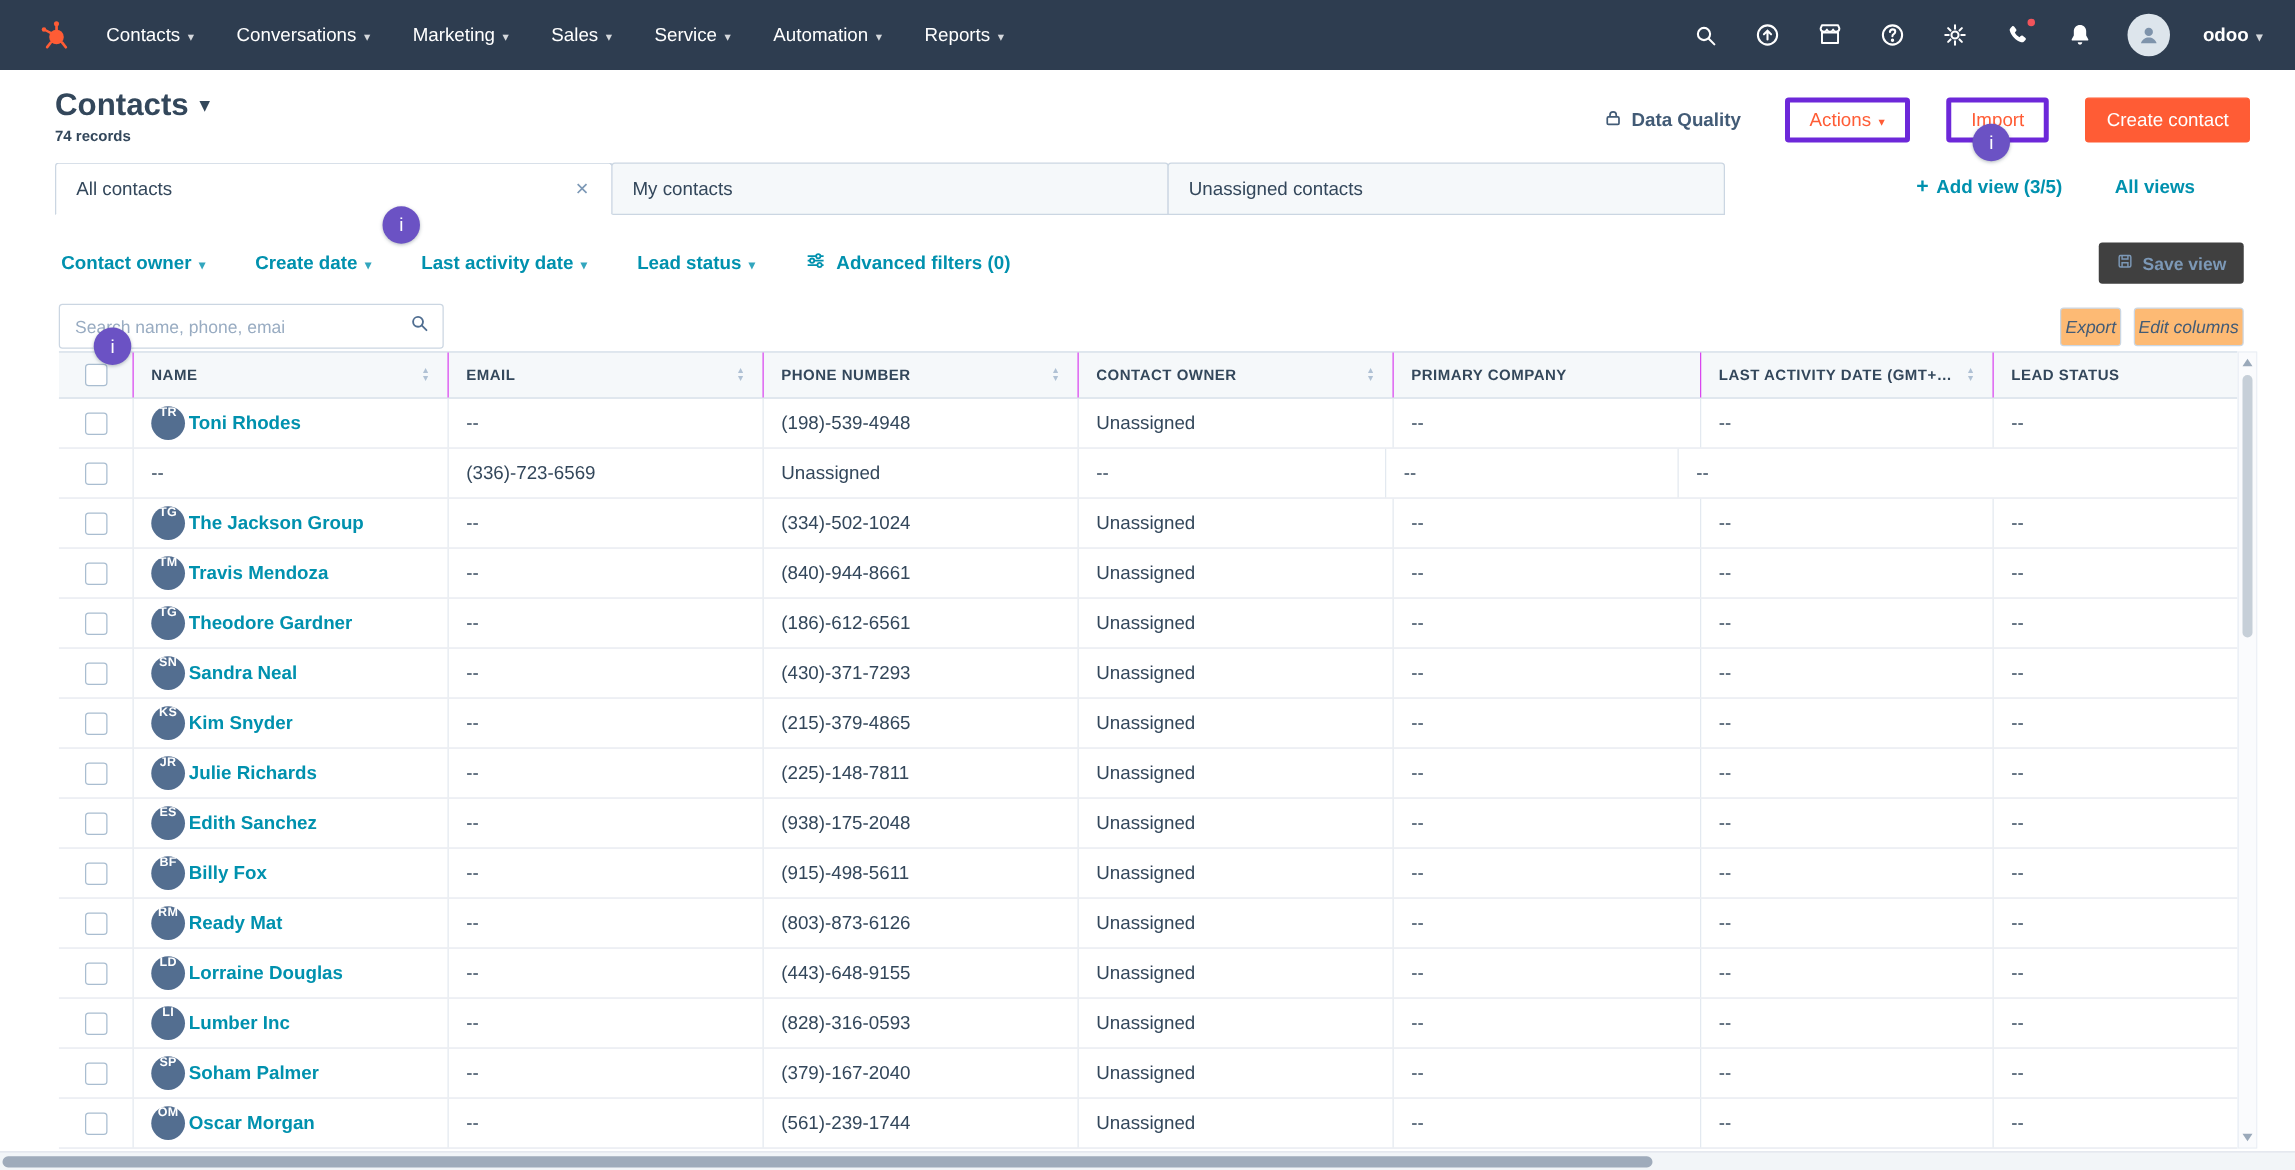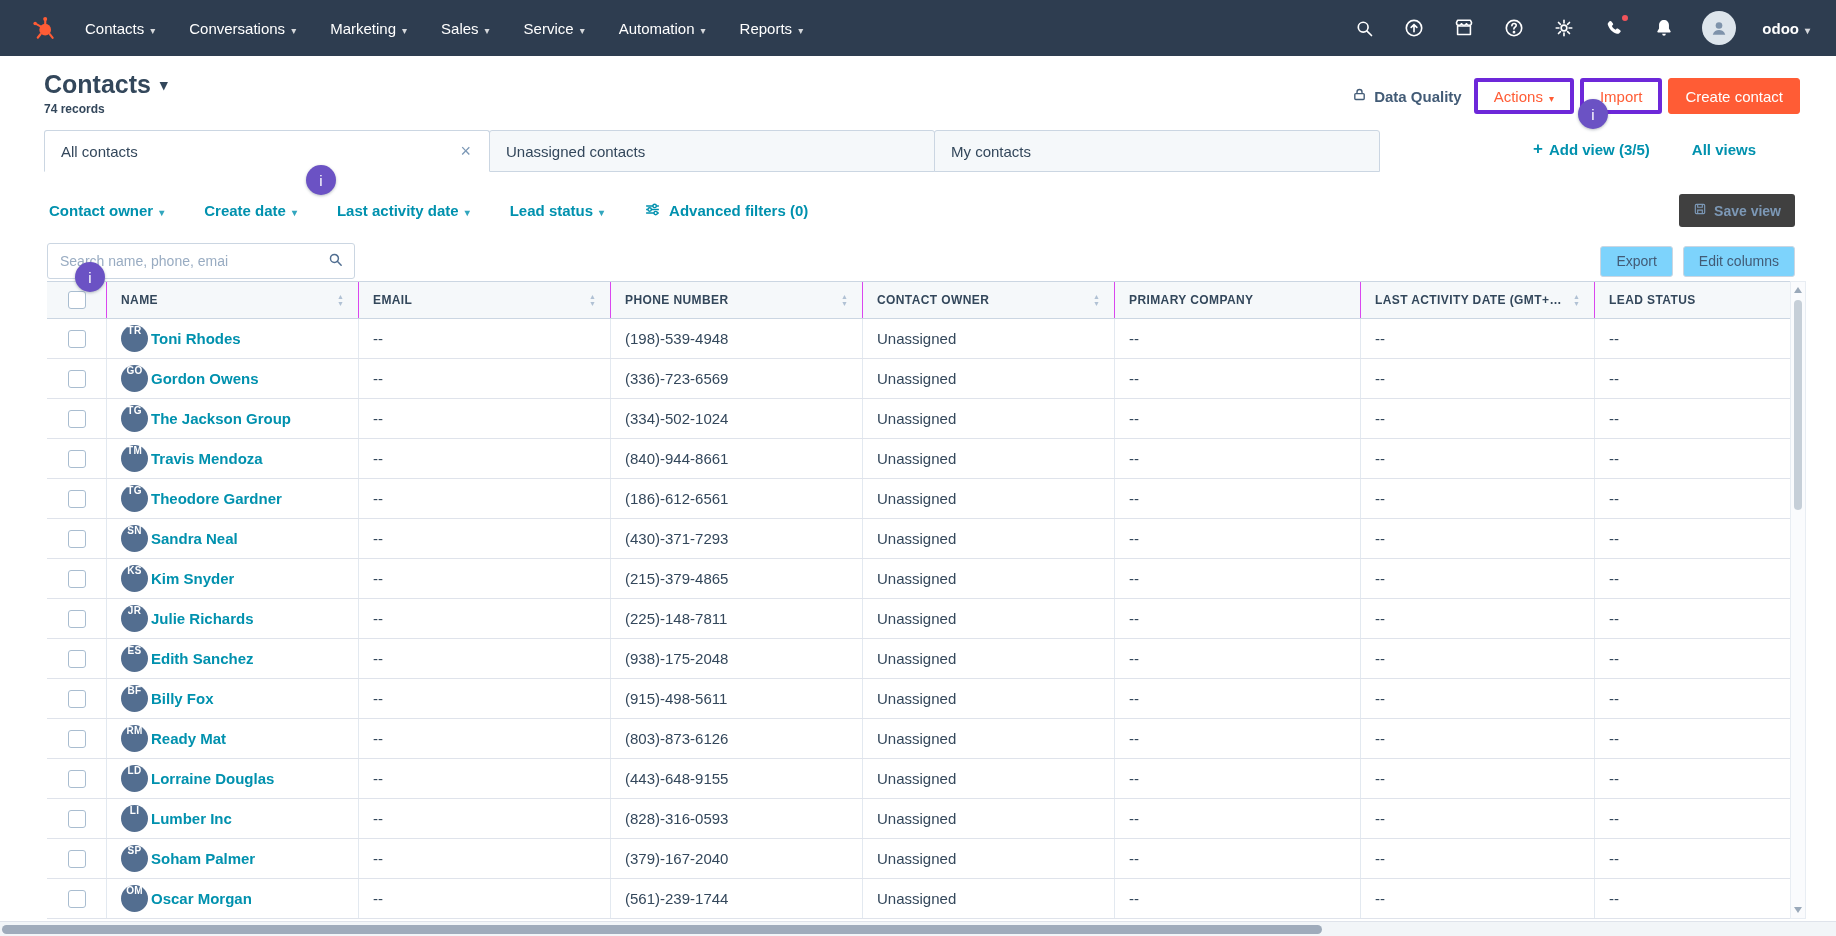--- a/index.html
+++ b/index.html
@@ -20,21 +20,21 @@
   .icon-btn svg { display:block; }
   .badge-dot { position:absolute; top:-3px; right:-4px; width:10px; height:10px; background:#f2545b; border-radius:50%; border:2px solid #2e3d50; }
   .nav-avatar { width:34px; height:34px; border-radius:50%; background:#dde5ec; display:flex; align-items:center; justify-content:center; cursor:pointer; }
   .nav-user-label { color:#fff; font-size:15px; font-weight:600; cursor:pointer; }
 
   
   .page-header { height:73px; display:flex; justify-content:space-between; align-items:flex-start; padding:14px 36px 0 44px; }
   .page-title { margin:0; font-size:25px; font-weight:700; color:#33475b; cursor:pointer; display:inline-block; }
   .page-title::after { content:"▾"; font-size:15px; margin-left:9px; vertical-align:3px; }
   .record-count { font-size:12px; font-weight:700; margin-top:3px; }
-  .header-actions { display:flex; align-items:center; gap:6px; margin-top:8px; }
+  .header-actions { display:flex; align-items:center; gap:29px; margin-top:8px; }
   .data-quality { display:flex; align-items:center; gap:7px; font-size:15px; font-weight:600; color:#425b76; cursor:pointer; margin-right:6px; }
   .btn { height:36px; border-radius:3px; font-size:15px; font-family:inherit; padding:0 16px; cursor:pointer; }
   .btn-outline-orange { background:#fff; border:4px solid #6d28d9; color:#ff5c35; }
   .btn-outline-orange.has-caret::after { opacity:1; }
   .btn-solid-orange { background:#ff5c35; border:1px solid #ff5c35; color:#fff; }
 
   
   .tabs-row { height:43px; display:flex; align-items:flex-end; padding:0 80px 0 44px; }
   .view-tabs { display:flex; }
   .view-tab { width:446px; height:42px; border:1px solid #cbd6e2; background:#f5f8fa; border-radius:3px 3px 0 0;
@@ -54,22 +54,22 @@
   .save-view-btn { margin-left:auto; height:33px; background:#404040; border:none; border-radius:3px; color:#7c98b6;
                    font-size:14px; font-weight:600; font-family:inherit; display:flex; align-items:center; gap:7px; padding:0 14px; cursor:pointer; }
 
   
   .toolbar { height:40px; display:flex; align-items:center; padding:0 41px 0 47px; }
   .search-box { width:308px; height:36px; border:1px solid #cbd6e2; border-radius:3px; background:#fff;
                 display:flex; align-items:center; padding:0 10px; }
   .search-box input { border:none; outline:none; flex:1; font-size:14px; font-family:inherit; color:#33475b; min-width:0; background:transparent; }
   .search-box input::placeholder { color:#99acc2; }
   .toolbar-right { margin-left:auto; display:flex; gap:10px; }
-  .btn-light { height:31px; background:#7dd3fc; border:1px solid #cbd6e2; border-radius:3px; color:#425b76;
-               font-size:14px; font-family:inherit; padding:0 15px; cursor:pointer; }
+  .btn-light { height:31px; background:#fdba74; border:1px solid #cbd6e2; border-radius:3px; color:#425b76;
+               font-size:14px; font-family:inherit; padding:0 3px; cursor:pointer;font-style:italic; }
 
   
   .table-wrap { position:relative; margin:0 30px 0 47px; height:638px; overflow:hidden; }
   .table-inner { margin-right:16px; }
   .thead { display:flex; height:38px; background:#f5f8fa; border-top:1px solid #cbd6e2; border-bottom:1px solid #cbd6e2; }
   .trow { display:flex; height:40px; background:#fff; border-bottom:1px solid #dfe3eb; }
   .cell { display:flex; align-items:center; padding:0 14px; overflow:hidden; white-space:nowrap; }
   .cell + .cell { border-left:1px solid #e3e9f0; }
   .thead .cell + .cell { border-left:1px solid #d946ef; }
   .c0 { width:59px; justify-content:center; padding:0; }
@@ -203,24 +203,24 @@
   </div>
 </div>
 
 <div class="tabs-row">
   <div class="view-tabs">
     <div class="view-tab active">
       <span class="tab-label">All contacts</span>
       <span class="tab-close"></span>
     </div>
     <div class="view-tab">
+      <span class="tab-label">My contacts</span>
+    </div>
+    <div class="view-tab">
       <span class="tab-label">Unassigned contacts</span>
-    </div>
-    <div class="view-tab">
-      <span class="tab-label">My contacts</span>
     </div>
   </div>
   <div class="tabs-right">
     <span class="add-view">
       <span class="plus-icon"></span>
       <span>Add view (3/5)</span>
     </span>
     <span class="all-views">All views</span>
   </div>
 </div>
@@ -329,26 +329,20 @@
           </div>
     <div class="cell c7">
             <span class="cell-text">--</span>
           </div>
   </div>
 
   <div class="trow">
     <div class="cell c0">
       <span class="checkbox"></span>
     </div>
-    <div class="cell c1">
-      <span class="avatar">
-              <span>GO</span>
-            </span>
-      <a class="name-link">Gordon Owens</a>
-    </div>
     <div class="cell c2">
             <span class="cell-text">--</span>
           </div>
     <div class="cell c3">
             <span class="cell-text">(336)-723-6569</span>
           </div>
     <div class="cell c4">
             <span class="cell-text">Unassigned</span>
           </div>
     <div class="cell c5">

